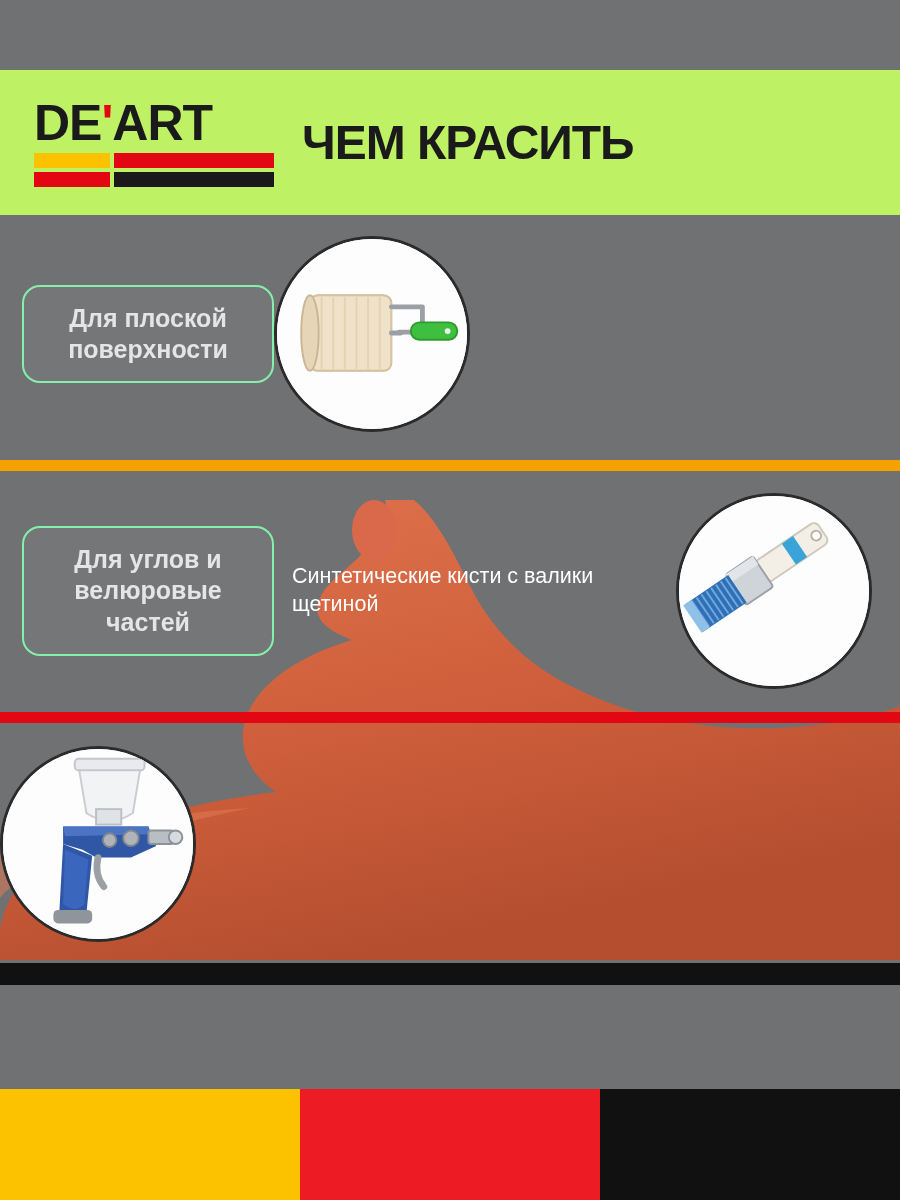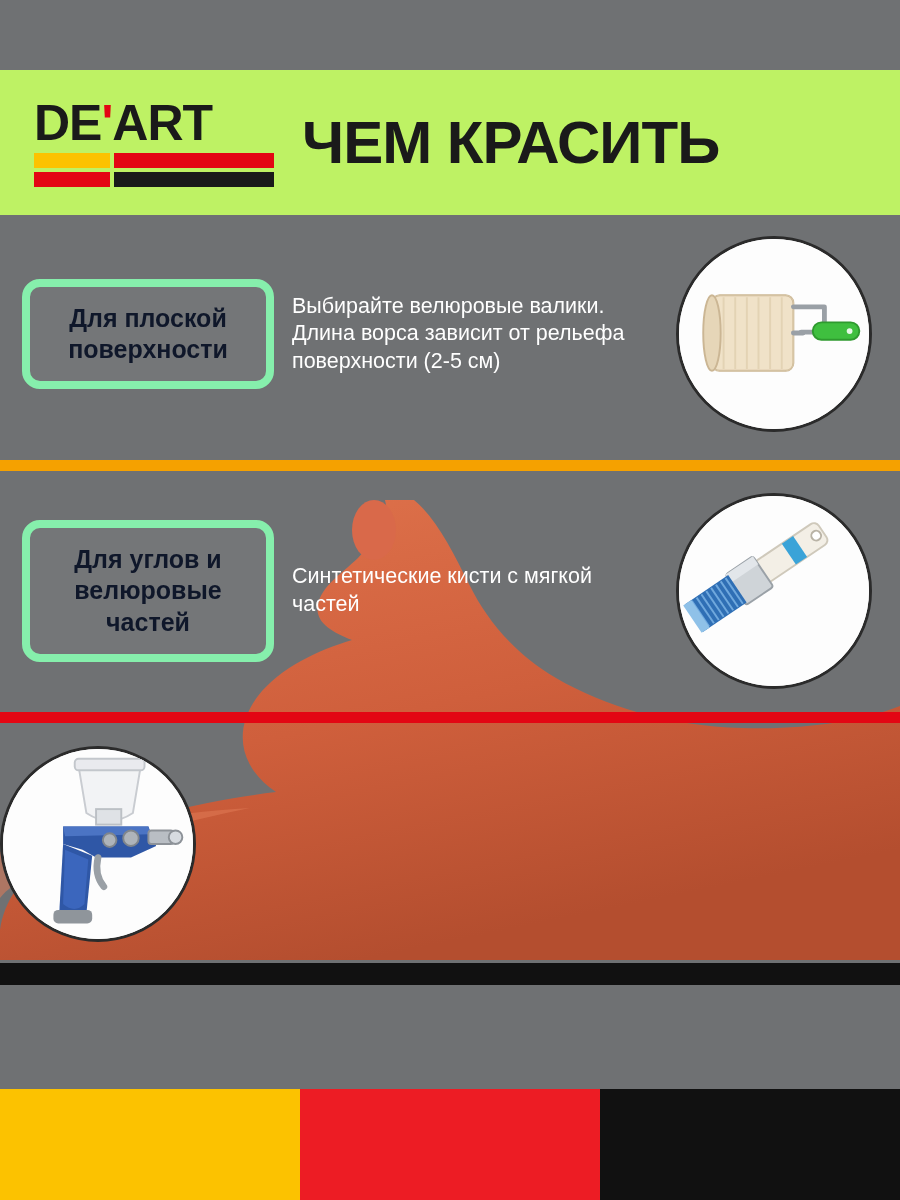--- a/index.html
+++ b/index.html
@@ -51,21 +51,21 @@
   .logo-bars { position: absolute; top: 56px; left: 0; width: 240px; height: 34px; }
   .bar { position: absolute; height: 15px; }
   .bar.y1 { left: 0;   top: 0;  width: 76px; background: #fcc200; }
   .bar.r1 { left: 80px; top: 0; width: 160px; background: #e30613; }
   .bar.r2 { left: 0;   top: 19px; width: 76px; background: #e30613; }
   .bar.k2 { left: 80px; top: 19px; width: 160px; background: #1a1a1a; }
 
   .header-title {
     font-family: "Liberation Sans", sans-serif;
     font-weight: bold;
-    font-size: 60px;
+    font-size: 48px;
     letter-spacing: -1px;
     color: #1a1a1a;
     margin-left: 28px;
     white-space: nowrap;
   }
 
   
   .paint {
     position: absolute;
     left: 0; top: 500px;
@@ -85,25 +85,25 @@
     display: flex; align-items: center;
   }
   .row-1 { top: 214px; height: 240px; }
   .row-2 { top: 478px; height: 226px; }
   .row-3 { top: 730px; height: 228px; }
 
   .pill {
     flex: 0 0 auto;
     width: 252px;
     margin-left: 22px;
-    border: 8px solid #86efac;
+    border: 2px solid #86efac;
     border-radius: 18px;
     padding: 16px 10px;
     text-align: center;
-    color: #0f172a;
+    color: #e5e5e5;
     font-size: 25px;
     font-weight: bold;
     line-height: 1.25;
     background: rgba(255,255,255,0.04);
   }
 
   .desc {
     flex: 1 1 auto;
     margin-left: 18px;
     margin-right: 12px;
@@ -174,21 +174,20 @@
         <span class="bar r1"></span>
         <span class="bar r2"></span>
         <span class="bar k2"></span>
       </div>
     </div>
     <div class="header-title">ЧЕМ КРАСИТЬ</div>
   </div>
 
   <div class="row row-1">
     <div class="pill">Для плоской поверхности</div>
-    <div class="desc">Выбирайте велюровые валики. Длина ворса зависит от рельефа поверхности (2-5 см)</div>
     <div class="photo">
       <svg viewBox="0 0 196 196">
         <rect x="0" y="0" width="196" height="196" fill="#fdfdfd"></rect>
 
         <rect x="34" y="58" width="84" height="78" rx="8" fill="#f0e2c8" stroke="#cdb896" stroke-width="2"></rect>
         <rect x="34" y="58" width="84" height="78" rx="8" fill="none" stroke="#d8c7a8" stroke-width="1"></rect>
         <g stroke="#e3d3b4" stroke-width="2">
           <line x1="46" y1="60" x2="46" y2="134"></line>
           <line x1="58" y1="60" x2="58" y2="134"></line>
           <line x1="70" y1="60" x2="70" y2="134"></line>
@@ -204,21 +203,21 @@
         <rect x="138" y="86" width="48" height="18" rx="9" fill="#3fbf3f" stroke="#2f9a2f" stroke-width="2"></rect>
         <circle cx="176" cy="95" r="3" fill="#e8f7e8"></circle>
       </svg>
     </div>
   </div>
 
   <div class="sep sep-orange"></div>
 
   <div class="row row-2">
     <div class="pill">Для углов и велюровые частей</div>
-    <div class="desc">Синтетические кисти с мягкой частей</div>
+    <div class="desc">Синтетические кисти с валики щетиной</div>
     <div class="photo">
       <svg viewBox="0 0 196 196">
         <rect x="0" y="0" width="196" height="196" fill="#fdfdfd"></rect>
         <g transform="rotate(-34 98 98)">
 
           <rect x="96" y="62" width="78" height="26" rx="6" fill="#f3efe6" stroke="#cfc9bb" stroke-width="2"></rect>
           <circle cx="166" cy="75" r="5" fill="#ffffff" stroke="#b9b3a6" stroke-width="2"></circle>
           <rect x="132" y="62" width="14" height="26" fill="#3aa3d8"></rect>
 
           <rect x="66" y="56" width="34" height="38" rx="3" fill="#cfd4d8" stroke="#9aa1a7" stroke-width="2"></rect>

